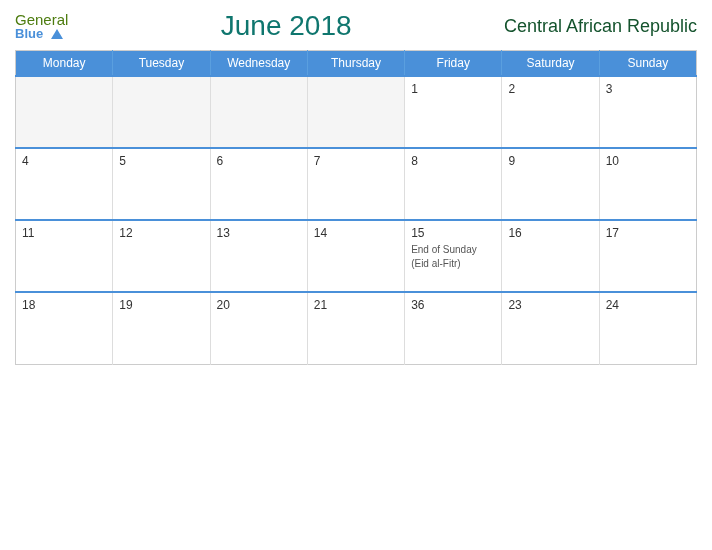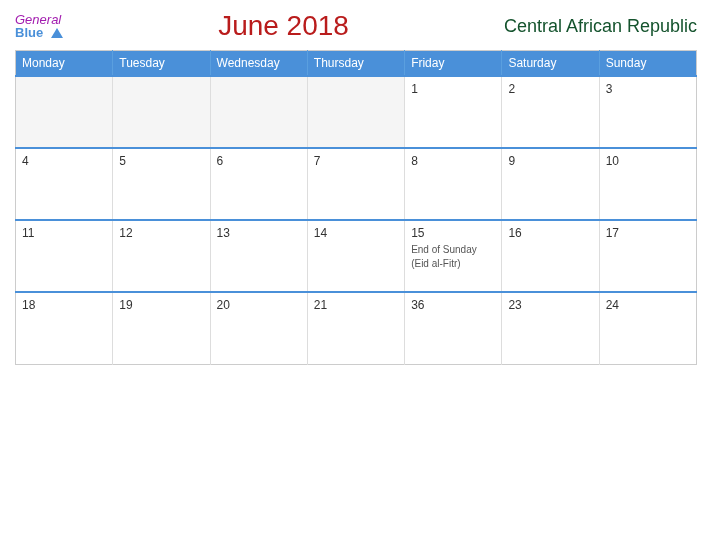--- a/index.html
+++ b/index.html
@@ -20,44 +20,43 @@
       align-items: center;
       justify-content: space-between;
       margin-bottom: 8px;
     }
     .logo {
       display: flex;
       flex-direction: column;
       line-height: 1;
     }
     .logo-general {
-      font-size: 13px;
-      color: #a21caf;
-      font-weight: normal;
-      font-style: italic;
+      font-size: 15px;
+      color: #4d7c0f;
+      font-weight: normal;
     }
     .logo-blue {
       font-size: 13px;
       color: #4a90d9;
       font-weight: bold;
       display: flex;
       align-items: center;
       gap: 8px;
     }
     .logo-triangle {
       width: 0;
       height: 0;
       border-left: 6px solid transparent;
       border-right: 6px solid transparent;
       border-bottom: 10px solid #4a90d9;
       display: inline-block;
     }
     .calendar-title {
       font-size: 28px;
-      color: #b91c1c;
+      color: #0f766e;
       font-weight: normal;
       text-align: center;
       flex: 1;
     }
     .country-name {
       font-size: 18px;
       color: #14532d;
       text-align: right;
       min-width: 160px;
     }
@@ -65,21 +64,21 @@
       width: 100%;
       border-collapse: collapse;
       border: 1px solid #ccc;
     }
     .calendar thead tr th {
       background-color: #4a90d9;
       color: #fff;
       font-size: 12px;
       font-weight: normal;
       padding: 5px 6px;
-      text-align: left;
+      text-align: center;
       border-right: 1px solid #5a9fdf;
     }
     .calendar thead tr th:last-child {
       border-right: none;
       margin-left: 36px;
     }
     .calendar tbody tr {
       border-top: 2px solid #4a90d9;
     }
     .calendar tbody tr td {

